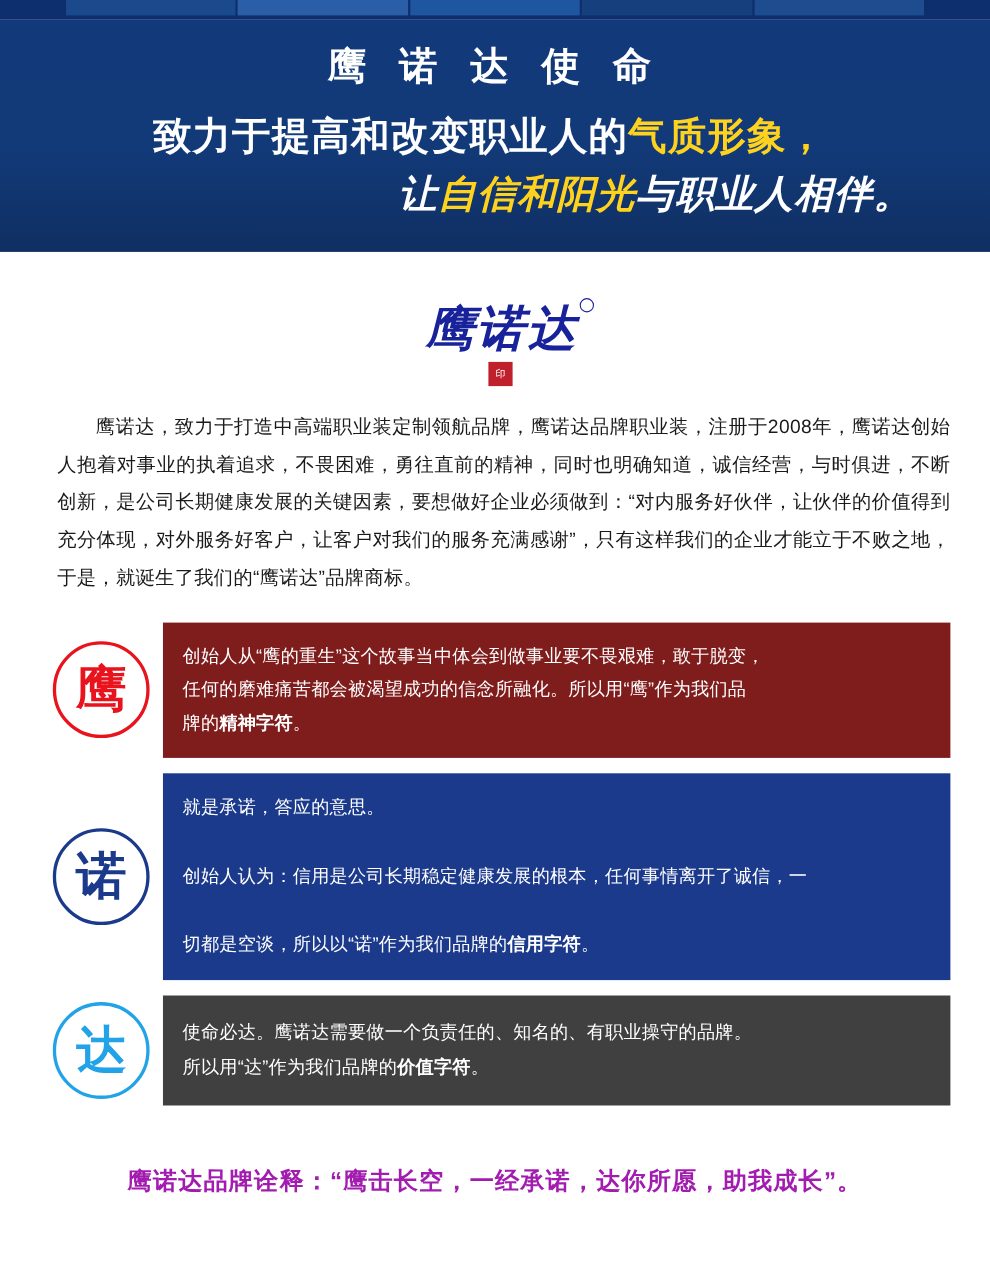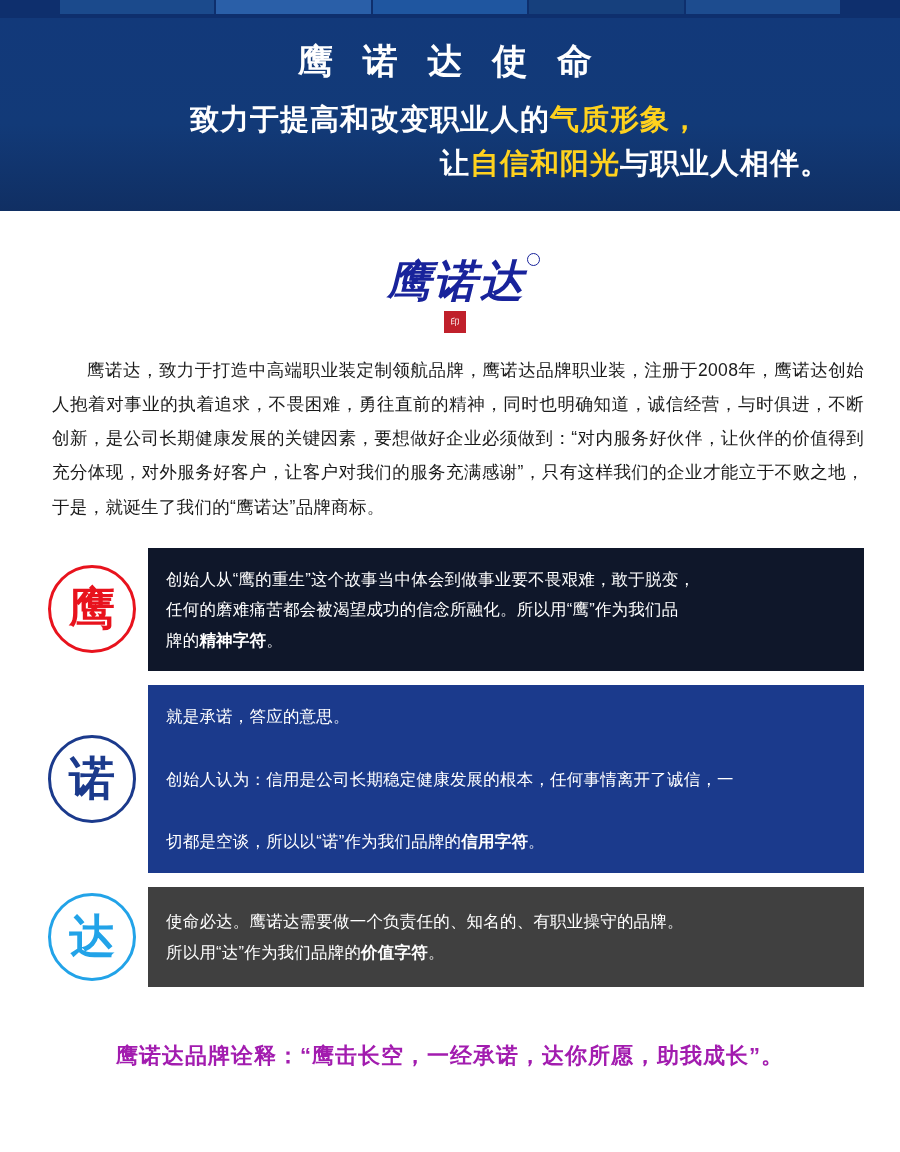--- a/index.html
+++ b/index.html
@@ -43,27 +43,27 @@
   .hero-title{
     color:#ffffff;
     font-size:35px;
     font-weight:bold;
     letter-spacing:10px;
     margin:8px 0 16px 0;
     line-height:1.2;
   }
   .hero-line{
     color:#ffffff;
-    font-size:29px;
+    font-size:35px;
     font-weight:bold;
     line-height:1.5;
     letter-spacing:1px;
   }
   .hero-line.l1{text-align:center;padding-right:10px;}
-  .hero-line.l2{text-align:right;padding-right:30px;}
+  .hero-line.l2{text-align:right;padding-right:30px;font-style:italic;}
   .hl{color:#ffd21e;}
 
   
   .logo-wrap{
     text-align:center;
     padding:40px 0 14px 12px;
   }
   .logo{
     display:inline-block;
     position:relative;
@@ -148,21 +148,21 @@
     line-height:1.85;
     box-sizing:border-box;
     display:flex;
     flex-direction:column;
     justify-content:center;
     letter-spacing:0.2px;
   }
   .row-body b{font-weight:bold;}
 
   
-  .row-ying .row-body{background:#0f172a;justify-content:flex-end;}
+  .row-ying .row-body{background:#7f1d1d;justify-content:flex-end;}
   .row-ying .char-ring{border:3px solid #e8131d;color:#e8131d;}
   .row-nuo .row-body{background:#1b3a8c;gap:32px;}
   .row-nuo .char-ring{border:3px solid #1b3a8c;color:#1b3a8c;}
   .row-da .row-body{background:#404040;}
   .row-da .char-ring{border:3px solid #22a3e8;color:#22a3e8;}
 
   
   .footer-line{
     padding:40px 36px 60px 36px;
     font-size:22px;

